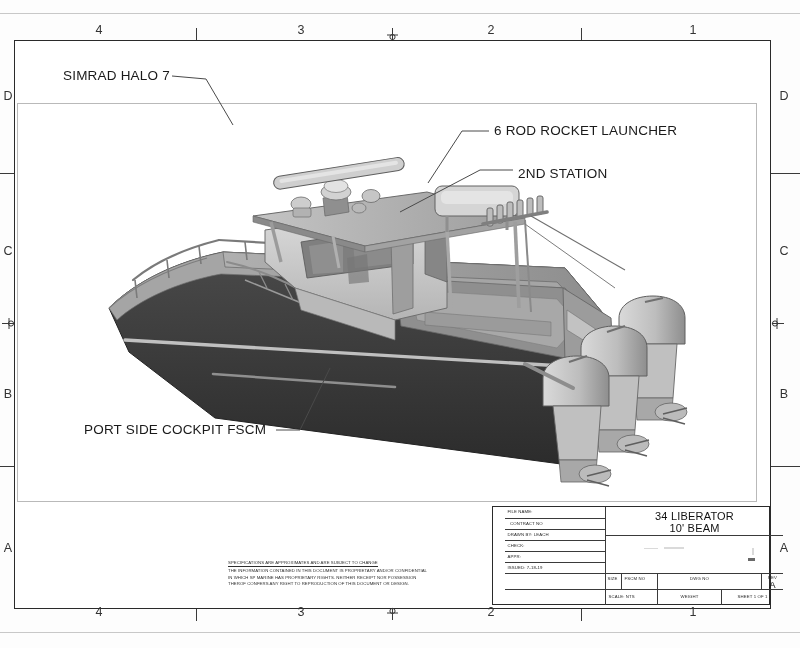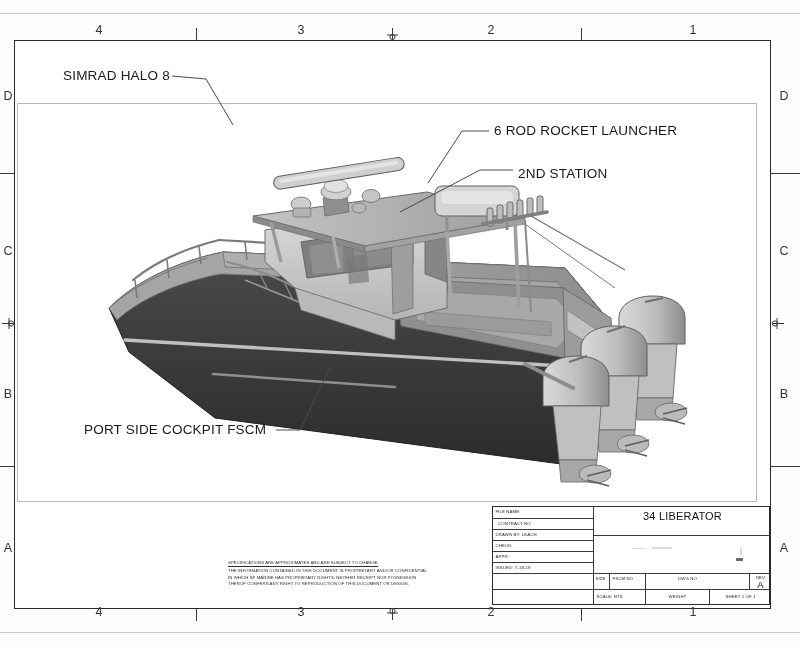--- a/index.html
+++ b/index.html
@@ -90,21 +90,21 @@
 
   
   #titleblock{
     position:absolute;left:492px;top:506px;width:278px;height:99px;
     border:1px solid #2a2a2a;
     box-sizing:border-box;
     background:#fff;
     font-size:4.4px;
     color:#1f1f1f;
   }
-  #titleblock .cell{position:absolute;box-sizing:border-box;}
+  #titleblock .cell{position:absolute;box-sizing:border-box;margin-left:12px;}
   #titleblock .bl{border-left:.8px solid #3a3a3a;}
   #titleblock .bt{border-top:.8px solid #3a3a3a;}
   #titleblock .lbl{
     position:absolute;left:2.5px;top:1.8px;
     font-size:4.3px;letter-spacing:.12px;white-space:nowrap;
   }
   #titleblock .lbl.ctr{left:0;width:100%;text-align:center;}
   .tb-title{
     position:absolute;left:0;width:100%;text-align:center;
     font-size:11px;color:#111;letter-spacing:.2px;
@@ -337,21 +337,21 @@
 
     <path d="M172,76 L206,79 L233,125" fill="none" stroke="#4a4a4a" stroke-width="1"></path>
 
     <path d="M489,131 L462,131 L428,183" fill="none" stroke="#4a4a4a" stroke-width="1"></path>
 
     <path d="M513,170 L480,170 L400,212" fill="none" stroke="#4a4a4a" stroke-width="1"></path>
 
     <path d="M276,430 L300,430 L330,368" fill="none" stroke="#4a4a4a" stroke-width="1"></path>
   </svg>
 
-  <div class="callout" style="left:63px;top:68px;">SIMRAD HALO 8</div>
+  <div class="callout" style="left:63px;top:68px;">SIMRAD HALO 7</div>
   <div class="callout" style="left:494px;top:123px;">6 ROD ROCKET LAUNCHER</div>
   <div class="callout" style="left:518px;top:166px;">2ND STATION</div>
   <div class="callout" style="left:84px;top:422px;">PORT SIDE COCKPIT FSCM</div>
 
 
   <div id="disclaimer">
     <div><span class="hl">SPECIFICATIONS ARE APPROXIMATES AND ARE SUBJECT TO CHANGE</span></div>
     <div>THE INFORMATION CONTAINED IN THIS DOCUMENT IS PROPRIETARY AND/OR CONFIDENTIAL</div>
     <div>IN WHICH SP MARINE HAS PROPRIETARY RIGHTS. NEITHER RECEIPT NOR POSSESSION</div>
     <div>THEROF CONFERS ANY RIGHT TO REPRODUCTION OF THIS DOCUMENT OR DESIGN.</div>
@@ -376,20 +376,21 @@
       <span class="lbl">APPR:</span>
     </div>
     <div class="cell bt" style="left:0;top:55px;width:100px;height:11px;">
       <span class="lbl">ISSUED:  7-18-19</span>
     </div>
     <div class="cell bt" style="left:0;top:66px;width:100px;height:16px;"></div>
     <div class="cell bt" style="left:0;top:82px;width:100px;height:16px;"></div>
 
     <div class="cell bl" style="left:100px;top:0;width:178px;height:28px;">
       <div class="tb-title" style="top:3px;">34 LIBERATOR</div>
+      <div class="tb-title" style="top:15px;">10' BEAM</div>
     </div>
 
     <div class="cell bl bt" style="left:100px;top:28px;width:178px;height:38px;">
       <div class="smudge" style="left:38px;top:12px;width:14px;height:1.4px;"></div>
       <div class="smudge" style="left:58px;top:11px;width:20px;height:1.6px;"></div>
       <div class="smudge" style="left:142px;top:22px;width:7px;height:3px;background:#444;opacity:.8;"></div>
       <div class="smudge" style="left:146px;top:12px;width:2px;height:7px;"></div>
     </div>
 
     <div class="cell bl bt" style="left:100px;top:66px;width:16px;height:16px;">

